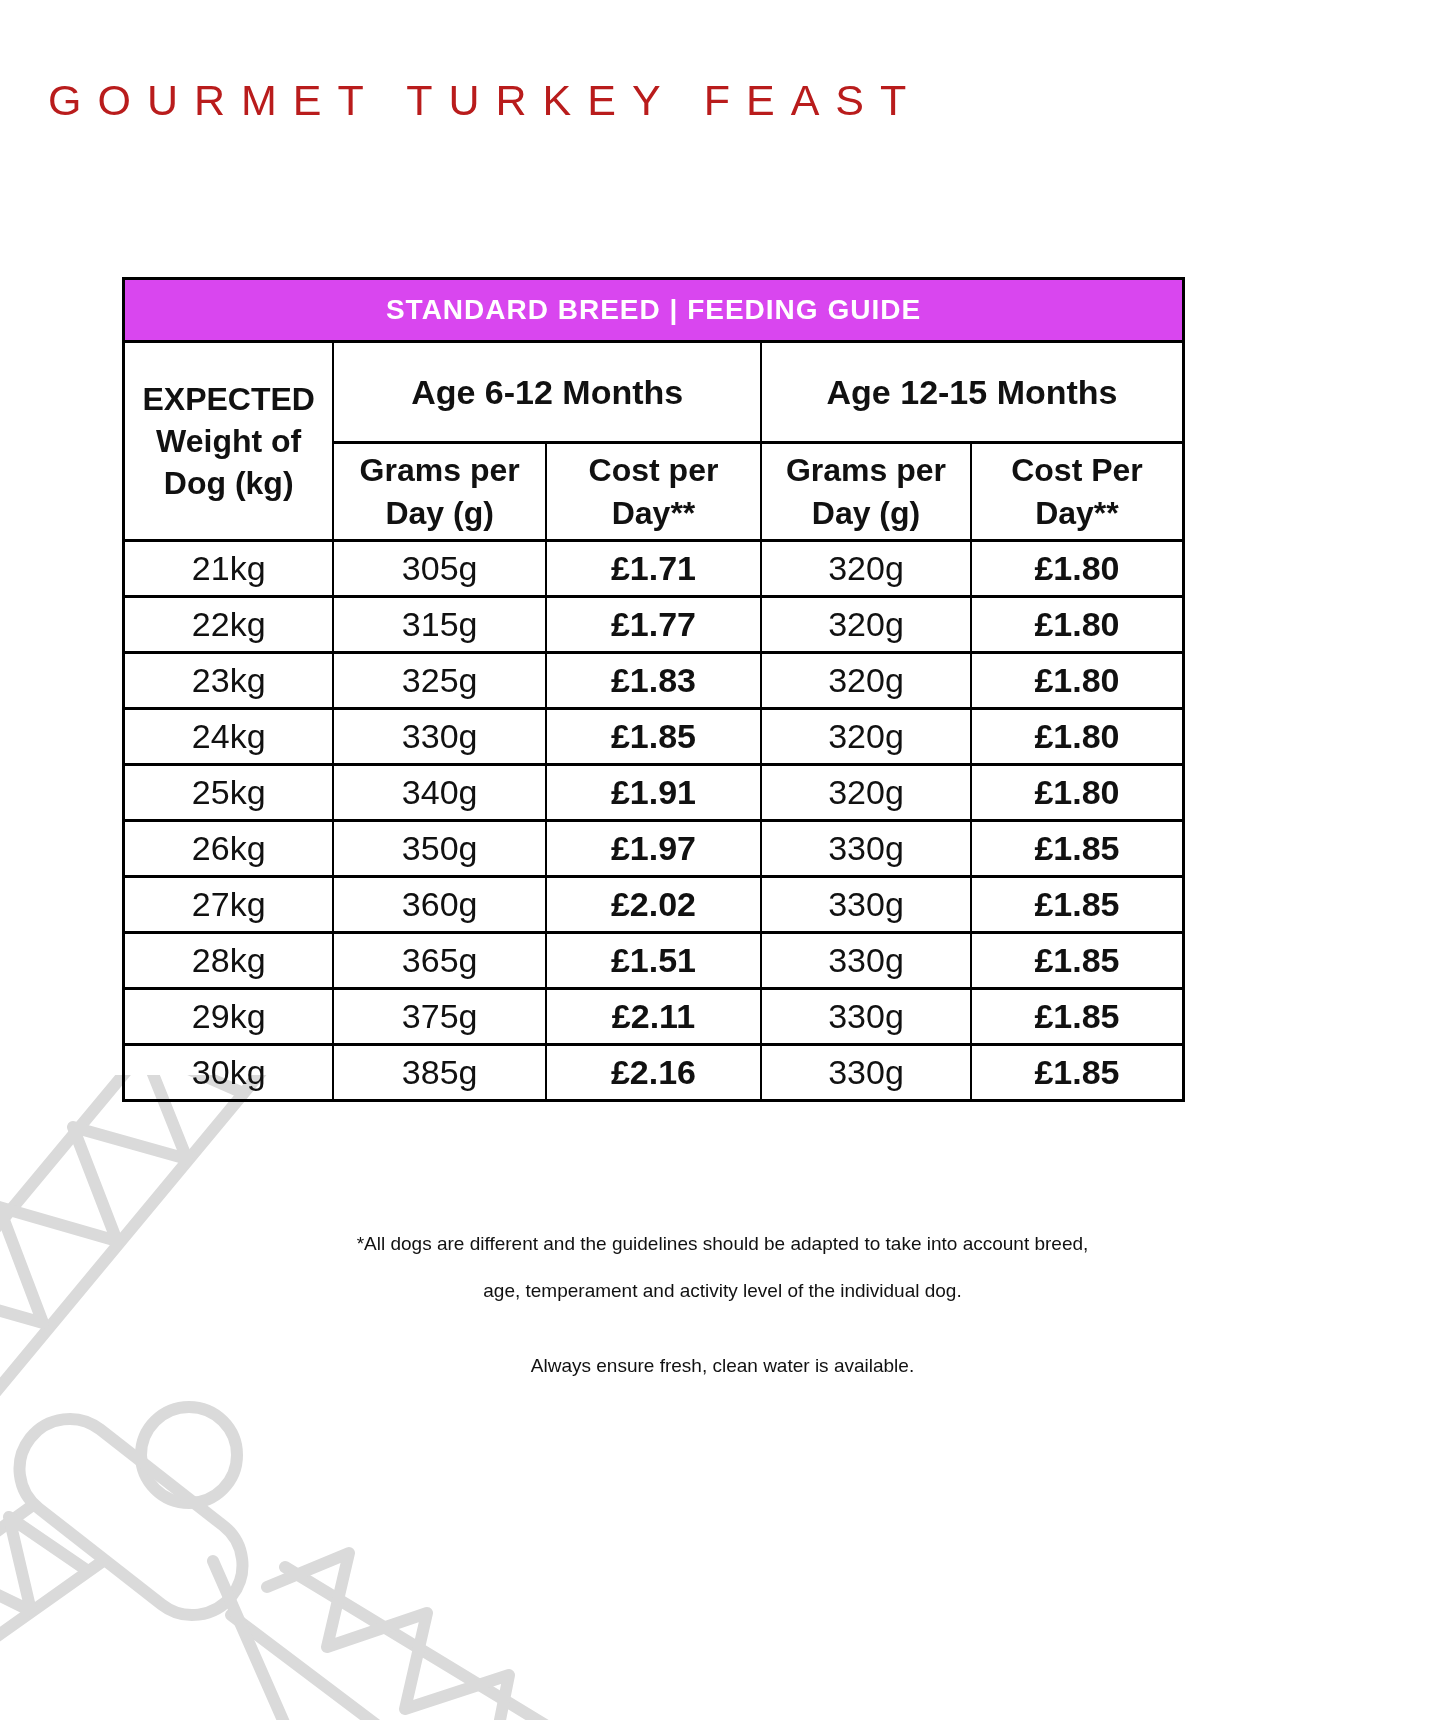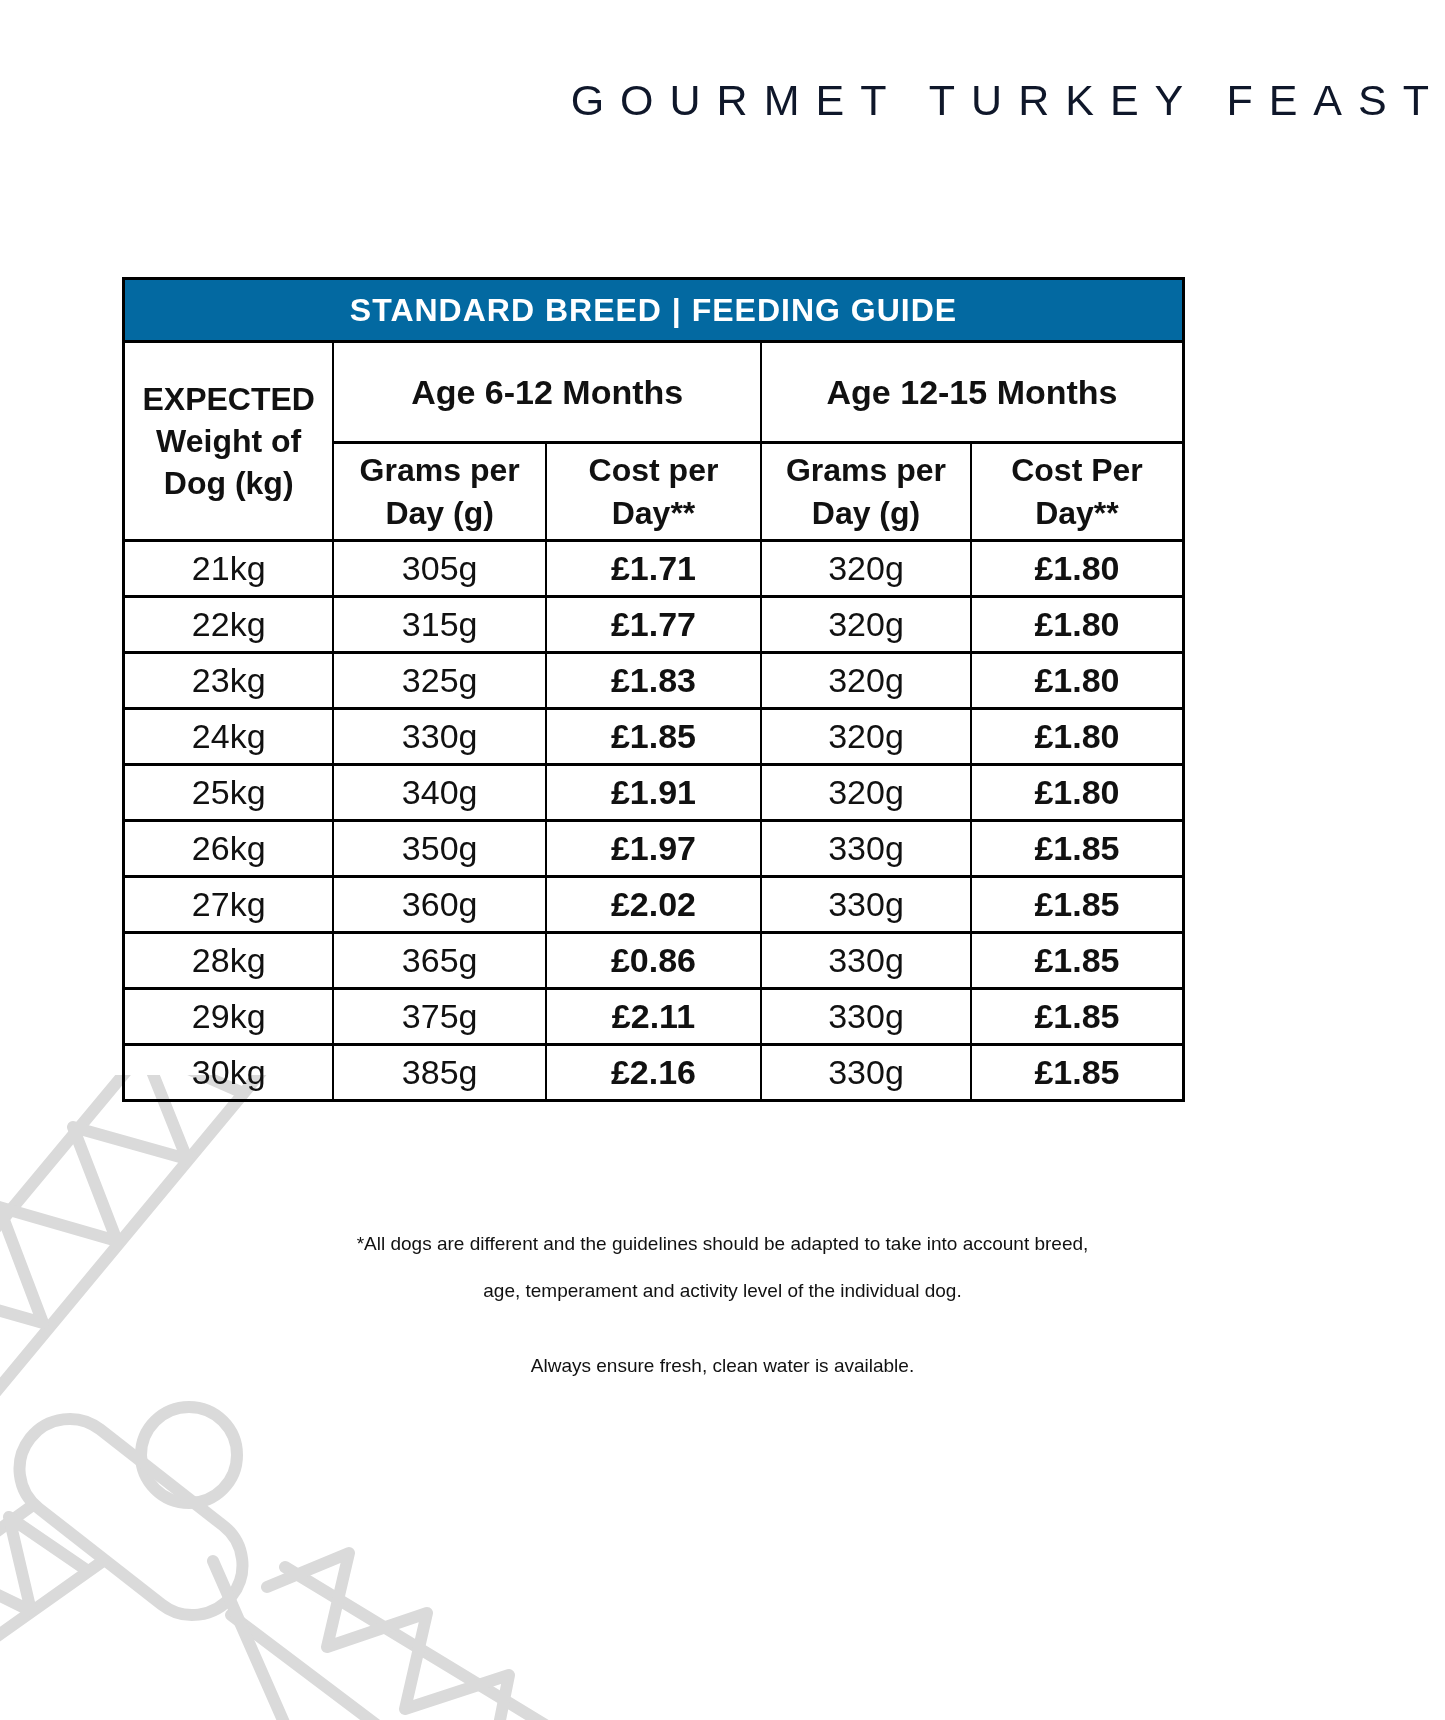--- a/index.html
+++ b/index.html
@@ -4,37 +4,37 @@
 <style>
   html,body{margin:0;padding:0;}
   body{
     width:1445px;height:1720px;position:relative;background:#ffffff;
     font-family:"Liberation Sans", sans-serif;color:#111;overflow:hidden;
   }
   
   .watermark{position:absolute;left:-25px;top:1075px;width:620px;height:680px;z-index:0;}
   
   .page-title{
-    position:absolute;top:76px;left:0;right:0;text-align:right;
-    font-size:43px;letter-spacing:16px;color:#0f172a;font-weight:400;z-index:1;
+    position:absolute;top:76px;left:0;right:0;text-align:left;
+    font-size:43px;letter-spacing:16px;color:#b91c1c;font-weight:400;z-index:1;padding-left:48px;
   }
   
   .guide-table-wrap{position:absolute;left:122px;top:277px;width:1063px;z-index:1;}
   table.guide{
     border-collapse:collapse;width:100%;table-layout:fixed;
     border:3px solid #000;
   }
   table.guide th, table.guide td{
     border-left:2px solid #000;border-right:2px solid #000;
     border-top:3px solid #000;border-bottom:3px solid #000;
     text-align:center;vertical-align:middle;padding:0 6px;
     overflow:hidden;
   }
   th.green-bar{
-    background:#0369a1;color:#ffffff;font-size:32px;font-weight:700;
+    background:#d946ef;color:#ffffff;font-size:28px;font-weight:700;
     letter-spacing:1px;height:60px;padding:0;
   }
   th.weight-head{font-size:32px;font-weight:700;line-height:1.32;width:19.8%;}
   th.age-head{font-size:34px;font-weight:700;height:98px;}
   th.sub-head{font-size:32px;font-weight:700;line-height:1.32;height:95px;}
   td.w-cell,td.g-cell{font-size:34px;font-weight:400;height:53px;}
   td.c-cell{font-size:34px;font-weight:700;height:53px;}
   col.c{width:20.05%;}
   
   .notes{
@@ -143,21 +143,21 @@
     <tr>
       <td class="w-cell">27kg</td>
       <td class="g-cell">360g</td>
       <td class="c-cell">£2.02</td>
       <td class="g-cell">330g</td>
       <td class="c-cell">£1.85</td>
     </tr>
     <tr>
       <td class="w-cell">28kg</td>
       <td class="g-cell">365g</td>
-      <td class="c-cell">£0.86</td>
+      <td class="c-cell">£1.51</td>
       <td class="g-cell">330g</td>
       <td class="c-cell">£1.85</td>
     </tr>
     <tr>
       <td class="w-cell">29kg</td>
       <td class="g-cell">375g</td>
       <td class="c-cell">£2.11</td>
       <td class="g-cell">330g</td>
       <td class="c-cell">£1.85</td>
     </tr>

